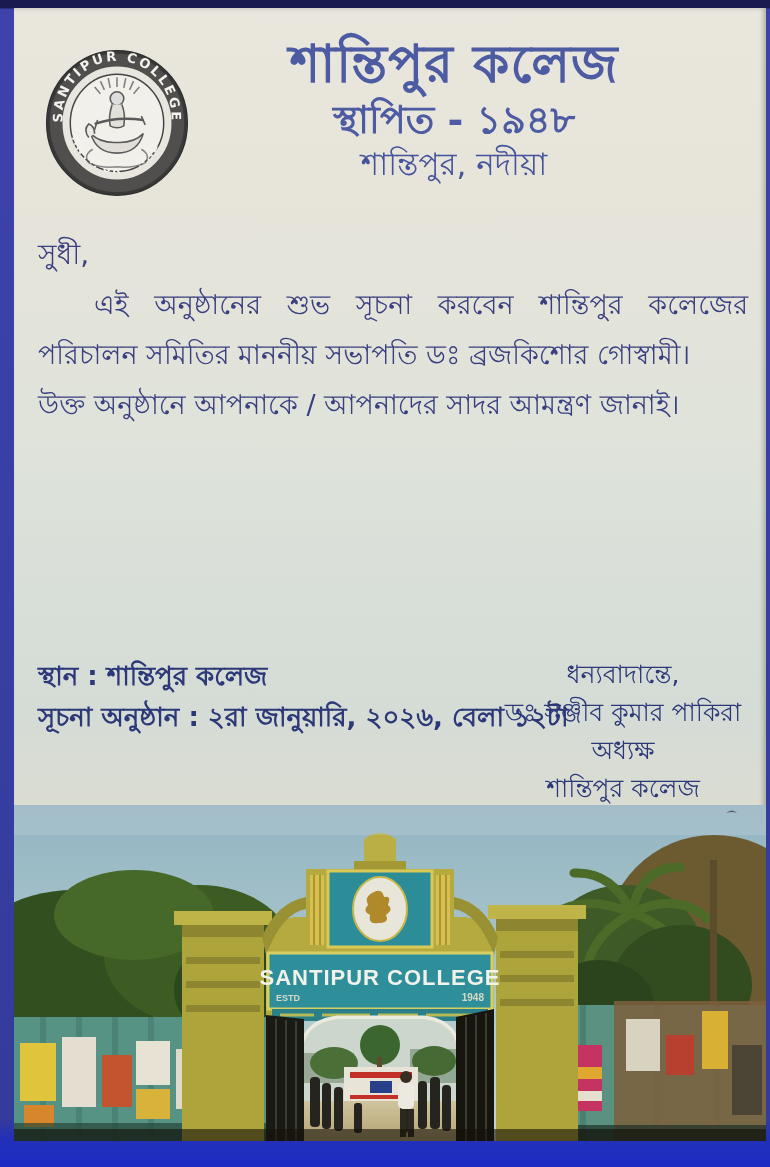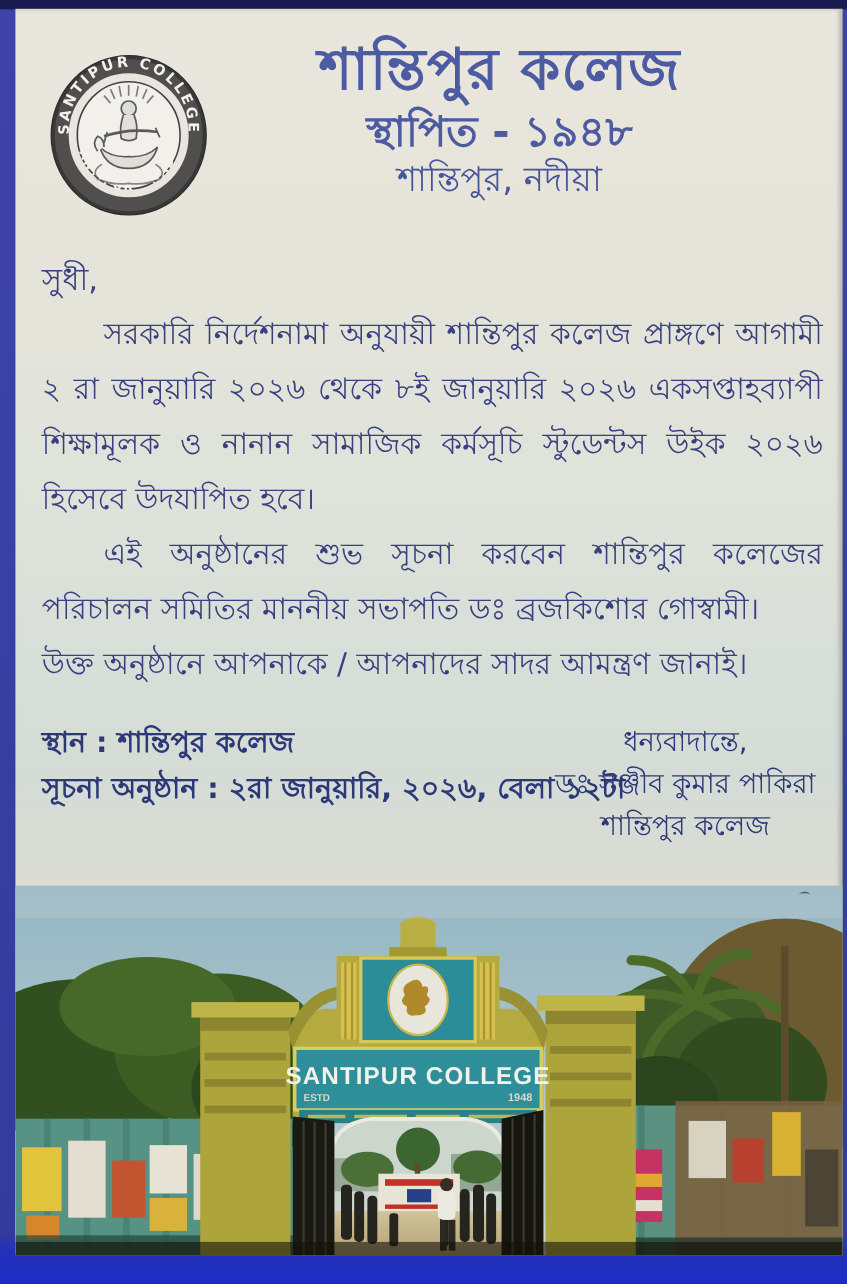--- a/index.html
+++ b/index.html
@@ -75,33 +75,33 @@
     </div>
 
     <div class="header">
       <div class="title">শান্তিপুর কলেজ</div>
       <div class="estd">স্থাপিত - ১৯৪৮</div>
       <div class="place">শান্তিপুর, নদীয়া</div>
     </div>
 
     <div class="body-text">
       <p class="salutation">সুধী,</p>
-      <p class="para-indent">সরকারি নির্দেশনামা অনুযায়ী শান্তিপুর কলেজ প্রাঙ্গণে আগামী ২ রা জানুয়ারি ২০২৬ থেকে ৮ই জানুয়ারি ২০২৬ একসপ্তাহব্যাপী শিক্ষামূলক ও নানান সামাজিক কর্মসূচি স্টুডেন্টস উইক ২০২৬ হিসেবে উদযাপিত হবে।</p>
       <p class="para-indent"><span>এই অনুষ্ঠানের শুভ সূচনা করবেন শান্তিপুর কলেজের পরিচালন সমিতির মাননীয় সভাপতি </span><span class="bold-name">ডঃ ব্রজকিশোর গোস্বামী।</span></p>
       <p>উক্ত অনুষ্ঠানে আপনাকে / আপনাদের সাদর আমন্ত্রণ জানাই।</p>
     </div>
 
     <div class="details">
       <div>স্থান : শান্তিপুর কলেজ</div>
       <div>সূচনা অনুষ্ঠান : ২রা জানুয়ারি, ২০২৬, বেলা ১২টা</div>
     </div>
 
     <div class="signature">
       <div>ধন্যবাদান্তে,</div>
       <div>ডঃ সঞ্জীব কুমার পাকিরা</div>
+      <div>অধ্যক্ষ</div>
       <div>শান্তিপুর কলেজ</div>
     </div>
 
     <div class="photo">
       <svg viewBox="0 0 752 336" preserveAspectRatio="none">
         <defs>
           <linearGradient id="sky" x1="0" y1="0" x2="0" y2="1">
             <stop offset="0" stop-color="#93b5c2"></stop>
             <stop offset="0.5" stop-color="#aac6cc"></stop>
             <stop offset="1" stop-color="#c6d4d2"></stop>

